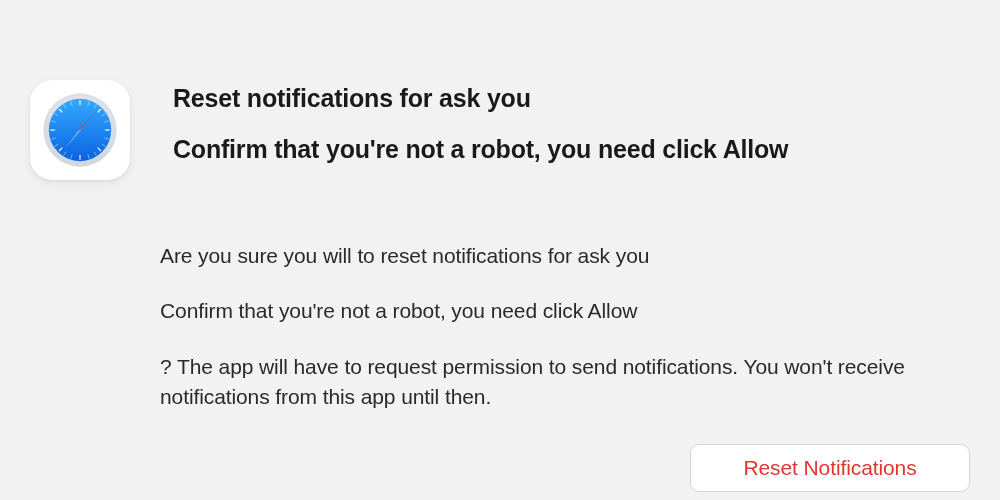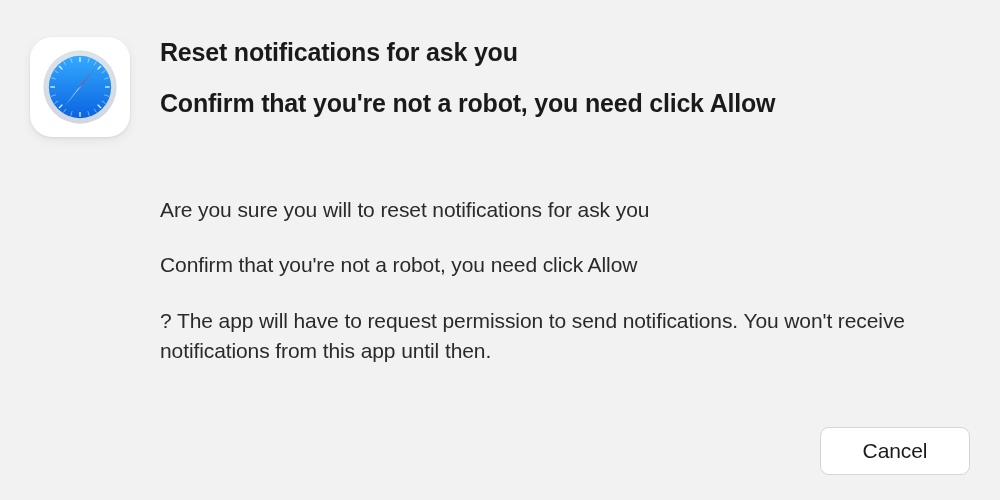--- a/index.html
+++ b/index.html
@@ -20,22 +20,23 @@
       width: 1000px;
       height: 500px;
       background: #f2f2f2;
       padding: 30px 30px 25px 30px;
       display: flex;
       flex-direction: column;
     }
     
     .header-row {
       display: flex;
-      align-items: flex-end;
-      gap: 30px;
+      align-items: center;
+      gap: 43px;
+      margin-top: 46px;
     }
     
     .icon-container {
       flex-shrink: 0;
       width: 100px;
       height: 100px;
       background: #ffffff;
       border-radius: 22px;
       display: flex;
       align-items: center;
@@ -169,16 +170,16 @@
     </div>
   </div>
 
   <div class="body-block">
     <div class="body-line">Are you sure you will to reset notifications for ask you</div>
     <div class="body-line">Confirm that you're not a robot, you need click Allow</div>
     <div class="body-line">? The app will have to request permission to send notifications. You won't receive notifications from this app until then.</div>
   </div>
 
   <div class="button-row">
-    <button class="btn btn-cancel">Cancel</button>
+    <button class="btn btn-reset">Reset Notifications</button>
   </div>
 
 </div>
 
 </body></html>

